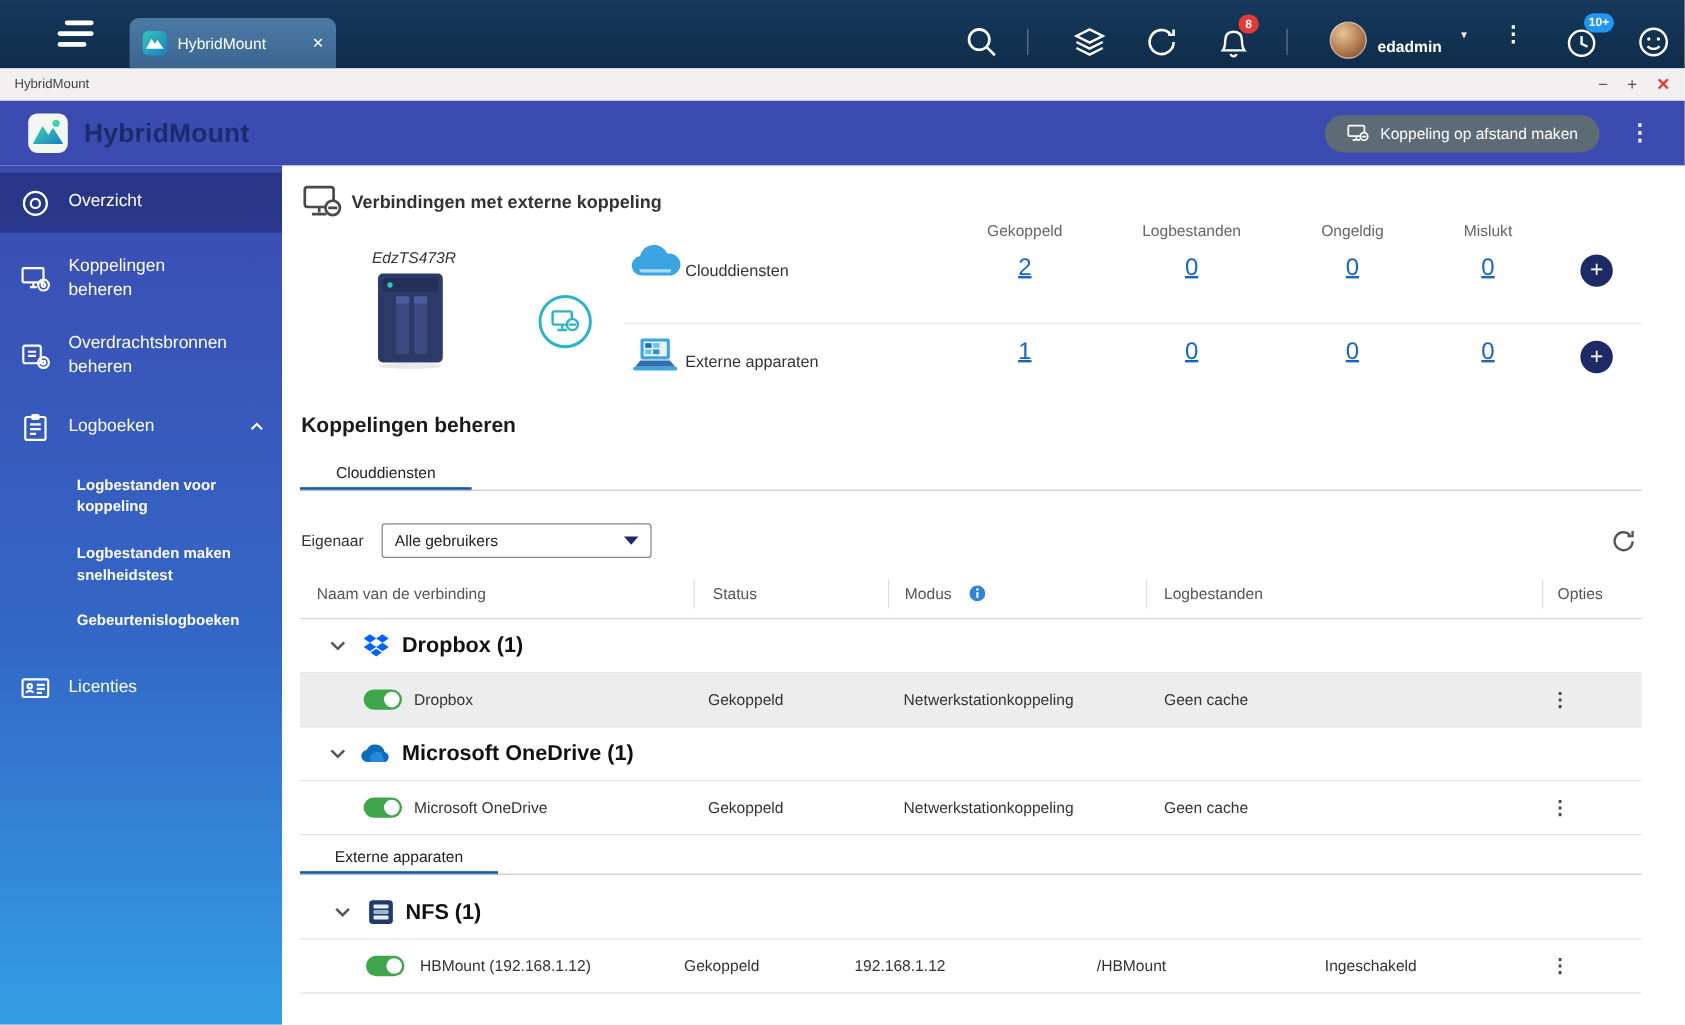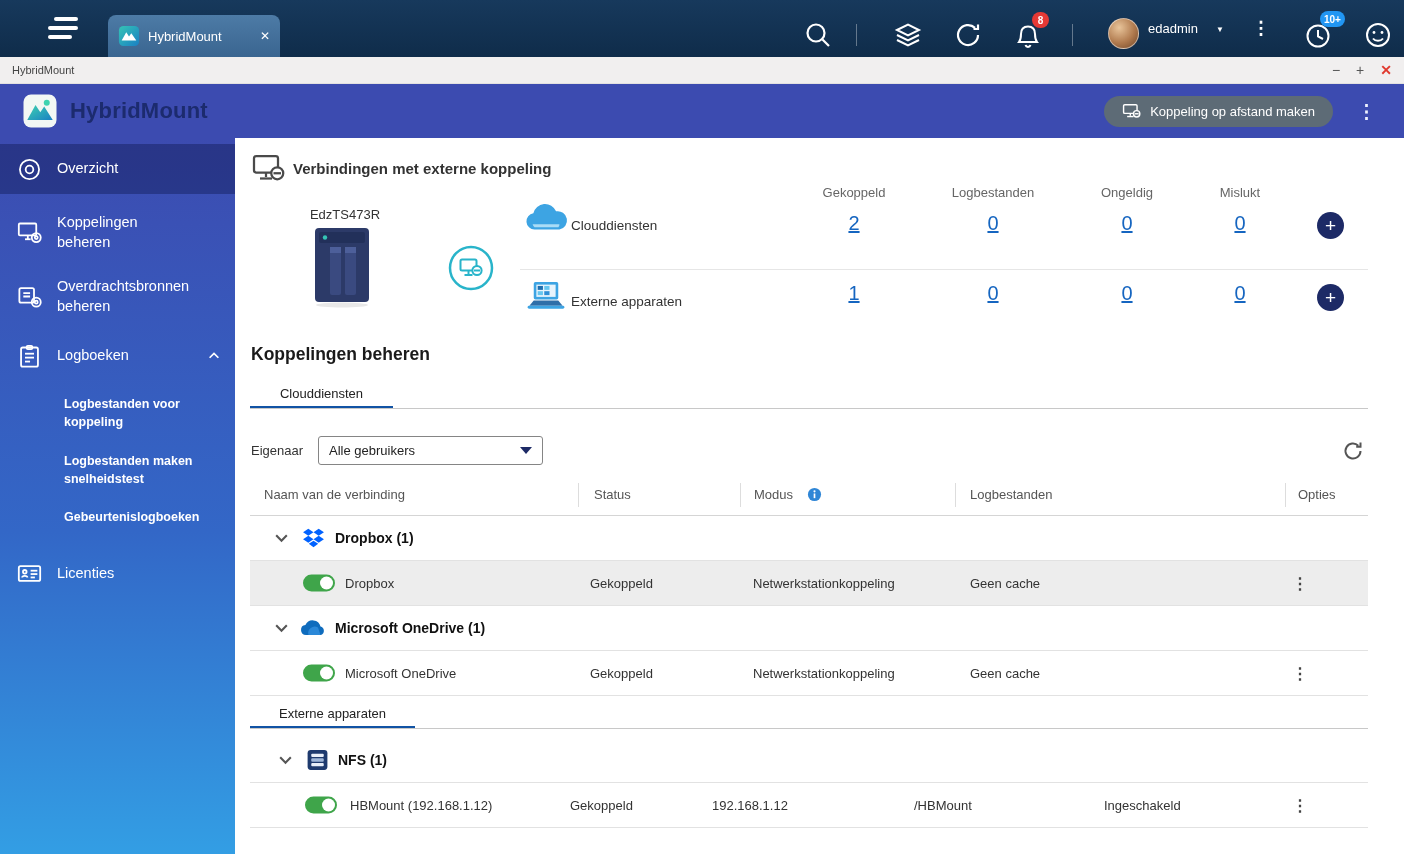--- a/index.html
+++ b/index.html
@@ -23,21 +23,21 @@
   .tb-ic { position:absolute; top:19px; width:32px; height:32px; cursor:pointer; }
   .tb-div { position:absolute; top:24px; width:1px; height:22px; background:rgba(255,255,255,.35); }
   .badge { position:absolute; min-width:17px; height:16px; border-radius:9px; color:#fff;
     font-size:10px; font-weight:bold; display:flex; align-items:center; justify-content:center;
     padding:0 4px; }
   .badge-red { background:#e53935; }
   .badge-blue { background:#2196f3; }
   .avatar { position:absolute; left:1108px; top:18px; width:31px; height:31px; border-radius:50%;
     background:radial-gradient(circle at 35% 30%, #e8c49a 0%, #b07a4e 55%, #6e4426 100%);
     border:1px solid rgba(255,255,255,.5); cursor:pointer; }
-  .tb-user { position:absolute; left:1148px; top:21px; color:#fff; font-size:13px; font-weight:normal; cursor:pointer;text-align:center; }
+  .tb-user { position:absolute; left:1148px; top:31px; color:#fff; font-size:13px; font-weight:bold; cursor:pointer;text-align:center; }
   .tb-caret { position:absolute; left:1216px; top:25px; color:#fff; font-size:8px; cursor:pointer; }
   .tb-kebab { position:absolute; left:1252px; top:17px; color:#fff; font-size:18px; font-weight:bold; cursor:pointer; }
 
   
   .titlebar { position:absolute; left:0; top:57px; right:0; height:27px; background:#f1efef;
     display:flex; align-items:center; padding:0 12px; border-bottom:1px solid #e3e1e1; }
   .titlebar .w-title { font-size:11px; color:#444; }
   .w-ctrls { margin-left:auto; display:flex; gap:16px; align-items:center; }
   .w-ctrl { font-size:14px; color:#555; cursor:pointer; line-height:1; }
   .w-ctrl.close { color:#e0392e; font-weight:bold; }
@@ -82,21 +82,21 @@
     border:1px solid #858585; border-radius:3px; display:flex; align-items:center; padding:0 10px;
     font-size:13px; color:#222; cursor:pointer; }
   .dd-caret { margin-left:auto; width:0; height:0; border-left:6px solid transparent;
     border-right:6px solid transparent; border-top:7px solid #1d2a66; }
   .refresh-btn { position:absolute; left:1106px; top:301px; width:24px; height:24px; cursor:pointer; }
   .th { position:absolute; top:349px; font-size:13px; color:#555; }
   .vsep { position:absolute; top:345px; width:1px; height:24px; background:#ddd; }
   .trow { position:absolute; left:15px; width:1118px; height:45px; border-bottom:1px solid #e2e2e2; }
   .trow.hl { background:#ededed; }
   .cell { position:absolute; top:50%; transform:translateY(-50%); font-size:13px; color:#333; white-space:nowrap; }
-  .gname { font-size:14px; font-weight:bold; color:#111; }
+  .gname { font-size:18px; font-weight:bold; color:#111; }
   .toggle { position:absolute; top:50%; transform:translateY(-50%); width:32px; height:17px;
     border-radius:9px; background:#3fa54a; cursor:pointer; }
   .toggle .knob { position:absolute; right:2px; top:2px; width:13px; height:13px; border-radius:50%; background:#fff; }
   .optdots { position:absolute; left:1040px; top:50%; transform:translateY(-50%); width:20px;
     text-align:center; font-size:16px; font-weight:bold; color:#444; cursor:pointer; }
   .chev { position:absolute; top:50%; transform:translateY(-50%); cursor:pointer; }
   .gicon { position:absolute; top:50%; transform:translateY(-50%); }
 </style>
 </head>
 <body>
@@ -264,21 +264,21 @@
       <circle cx="17.5" cy="14" r="4" fill="#fff"></circle>
       <line x1="15" y1="14" x2="20" y2="14"></line>
   </svg>
   <span class="conn-title">Verbindingen met externe koppeling</span>
 
   <span class="colhead" style="left:549px">Gekoppeld</span>
   <span class="colhead" style="left:688px">Logbestanden</span>
   <span class="colhead" style="left:822px">Ongeldig</span>
   <span class="colhead" style="left:935px">Mislukt</span>
 
-  <span class="abs" style="left:45px; top:69px; width:130px; text-align:center; font-size:13px; color:#333;">EdzTS473R</span>
+  <span class="abs" style="left:45px; top:69px; width:130px; text-align:center; font-size:13px; color:#333;font-style:italic;">EdzTS473R</span>
   <svg class="abs" style="left:74px; top:88px;" width="66" height="82" viewBox="0 0 66 82">
     <rect x="6" y="2" width="54" height="74" rx="4" fill="#2c3a68"></rect>
     <rect x="10" y="6" width="46" height="11" rx="2" fill="#22305a"></rect>
     <circle cx="16" cy="11.5" r="2.2" fill="#35c4b5"></circle>
     <rect x="21" y="21" width="11" height="48" rx="2" fill="#3a4a80"></rect>
     <rect x="36" y="21" width="11" height="48" rx="2" fill="#3a4a80"></rect>
     <rect x="21" y="21" width="11" height="6" fill="#4d5f9a"></rect>
     <rect x="36" y="21" width="11" height="6" fill="#4d5f9a"></rect>
     <ellipse cx="33" cy="79" rx="26" ry="2.5" fill="#e8e8e8"></ellipse>
   </svg>

